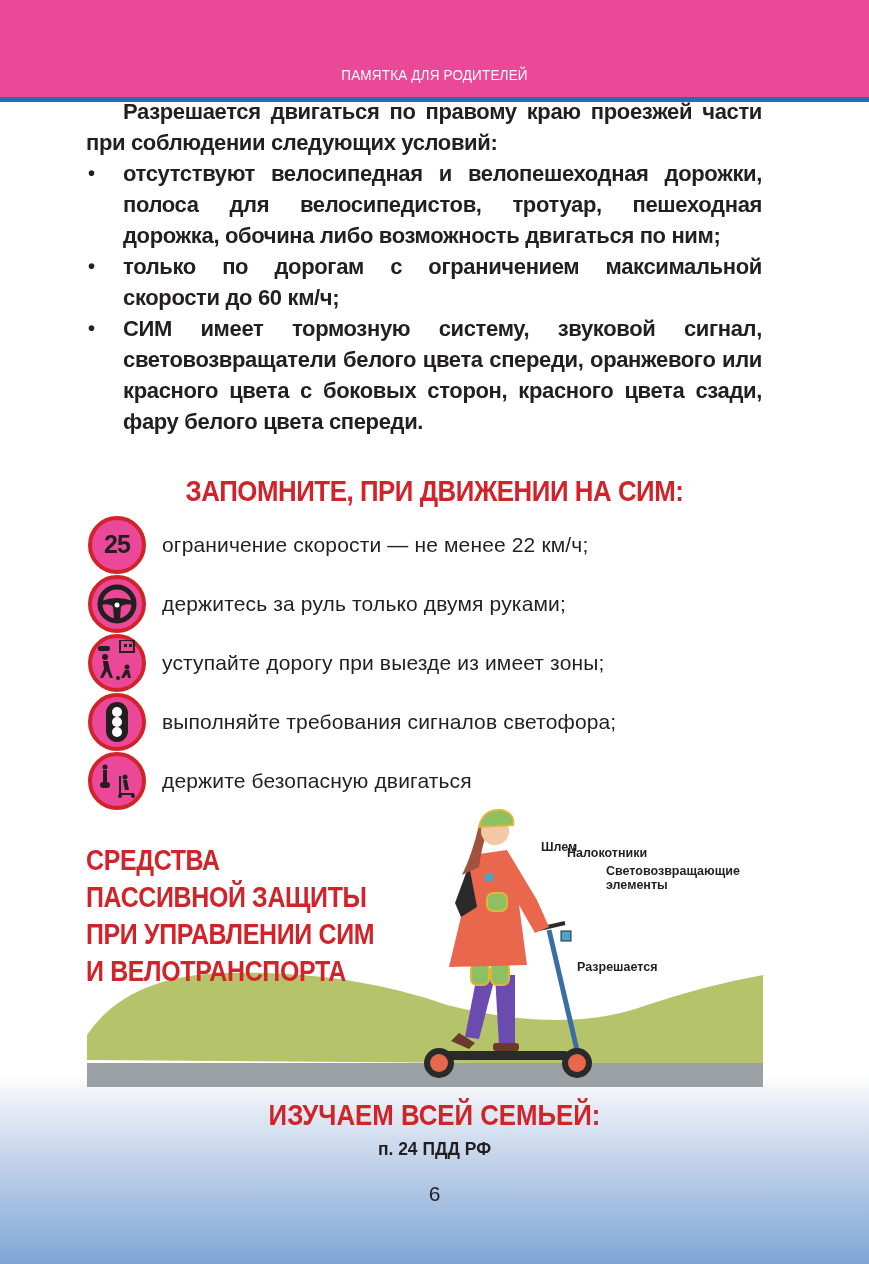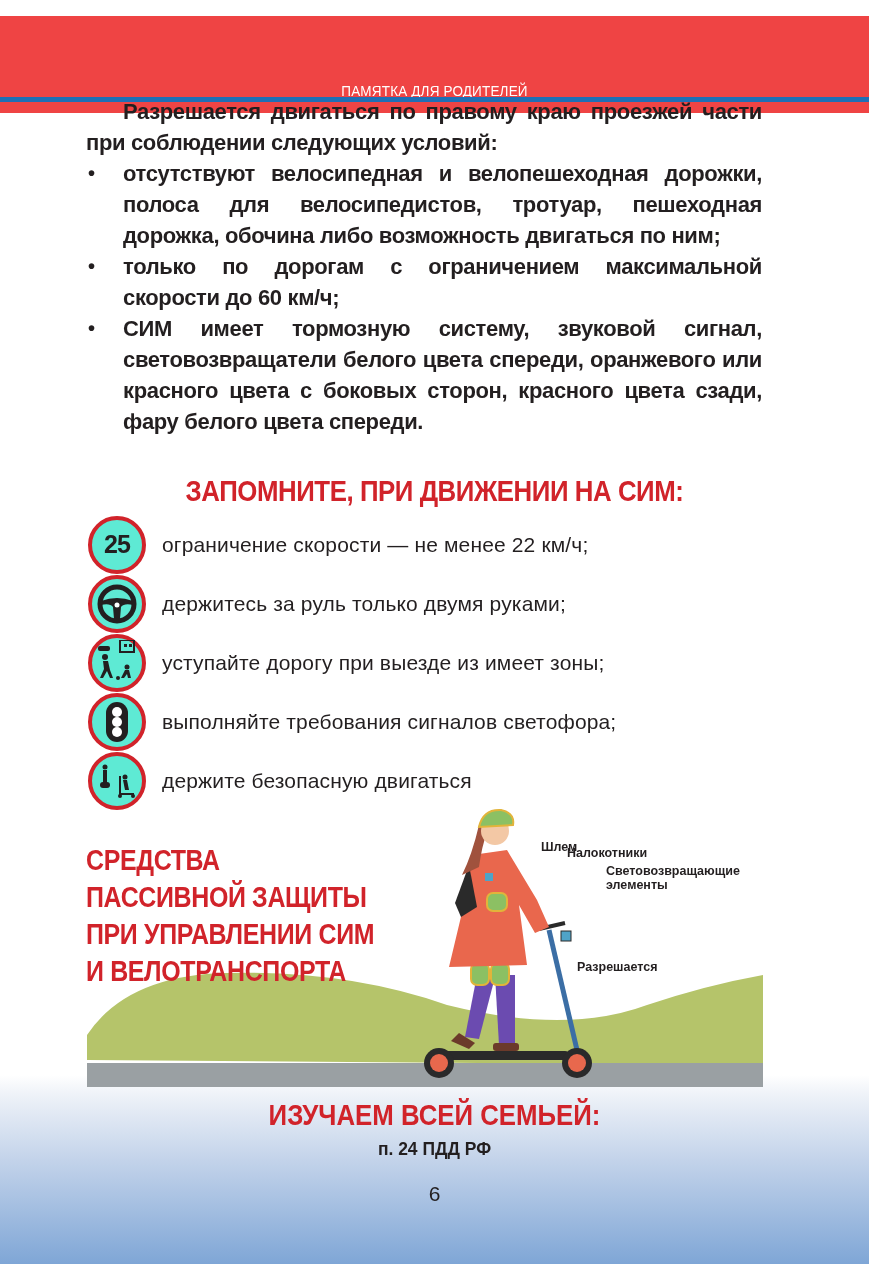--- a/index.html
+++ b/index.html
@@ -4,22 +4,22 @@
 <style>
   * { box-sizing: border-box; margin: 0; padding: 0; }
   html, body { width: 869px; height: 1264px; overflow: hidden; }
   body {
     position: relative;
     font-family: "Liberation Sans", sans-serif;
     color: #231f20;
     background: linear-gradient(to bottom, #ffffff 0px, #ffffff 1075px, #eef2f8 1095px, #c3d3ea 1160px, #7fa6d6 1264px);
   }
   .header {
-    position: absolute; left: 0; top: 16px; width: 869px; height: 97px;
-    background: #ef4444;
+    position: absolute; left: 0; top: 0; width: 869px; height: 97px;
+    background: #ec4899;
   }
   .header-title {
     position: absolute; left: 0; right: 0; top: 66px;
     text-align: center; color: #ffffff;
     font-family: "Liberation Sans Narrow", "Liberation Sans", sans-serif;
     font-size: 15px; letter-spacing: 0.2px;
     transform: scaleX(0.9);
   }
   .header-stripe {
     position: absolute; left: 0; top: 97px; width: 869px; height: 5px;
@@ -43,21 +43,21 @@
     font-family: "Liberation Sans Narrow", "Liberation Sans", sans-serif;
     font-weight: bold; font-size: 30px; letter-spacing: -0.5px;
     transform: scaleX(0.86);
   }
   .rules { position: absolute; left: 88px; top: 515px; width: 640px; }
   .rule {
     position: relative; height: 59px; display: flex; align-items: center;
   }
   .rule-icon {
     width: 58px; height: 58px; border: 4px solid #d1232a; border-radius: 50%;
-    background: #5eead4; display: flex; align-items: center; justify-content: center;
+    background: #ec4899; display: flex; align-items: center; justify-content: center;
     flex: 0 0 58px;
   }
   .rule-icon svg { width: 46px; height: 46px; }
   .rule-text { margin-left: 16px; font-size: 21px; letter-spacing: 0.15px; }
   .protect-title {
     position: absolute; left: 86px; top: 842px;
     color: #d1232a; font-weight: bold;
     font-family: "Liberation Sans Narrow", "Liberation Sans", sans-serif;
     font-size: 29px; line-height: 37px; letter-spacing: -0.4px;
     transform-origin: left top; transform: scaleX(0.86);

